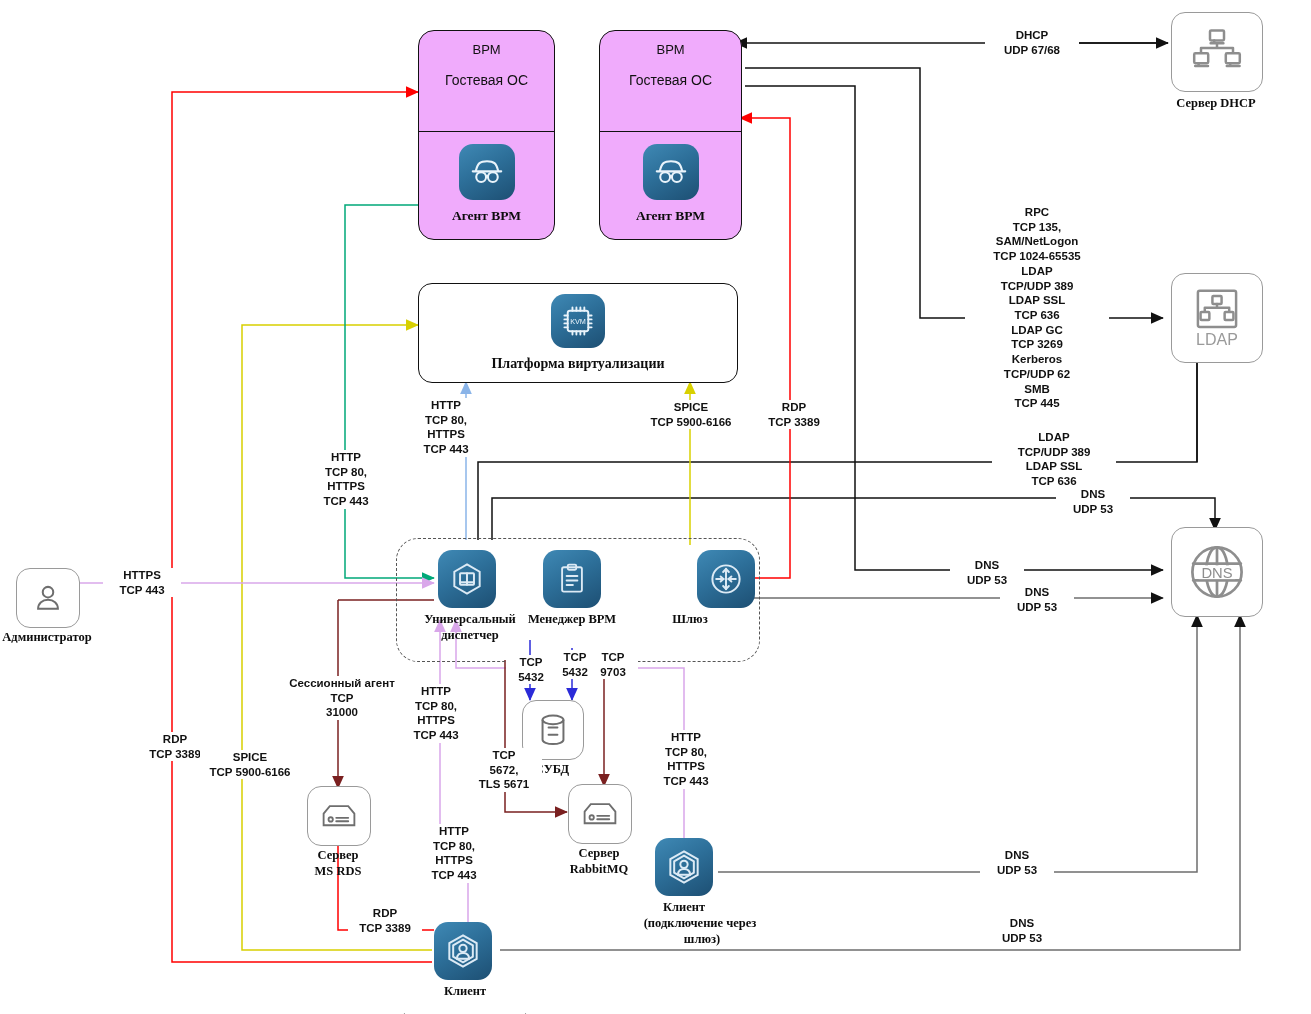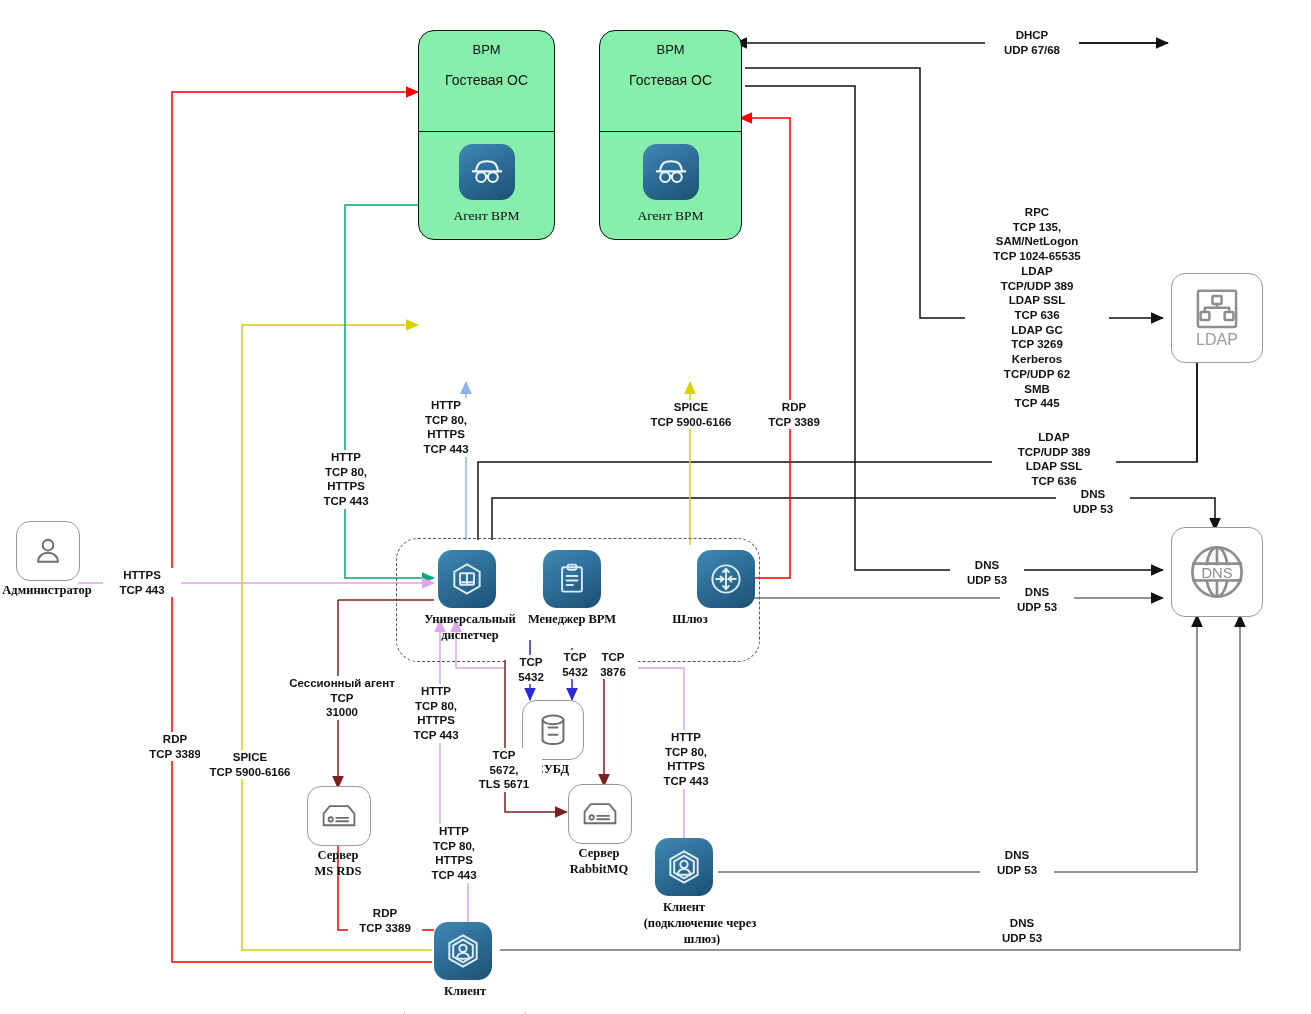--- a/index.html
+++ b/index.html
@@ -7,28 +7,28 @@
   #stage{position:relative;width:1311px;height:1014px;background:#fff;overflow:hidden;}
   #wires{position:absolute;left:0;top:0;width:1311px;height:1014px;}
   .node{position:absolute;}
   .tile{border-radius:14px;background:linear-gradient(150deg,#3f89b5 0%,#2d6f99 45%,#1d4f73 100%);
         display:flex;align-items:center;justify-content:center;}
   .tile svg{display:block;}
   .outline-box{border:1.6px solid #9a9a9a;border-radius:14px;background:#fff;
         display:flex;align-items:center;justify-content:center;}
   .cap{position:absolute;left:50%;transform:translateX(-50%);white-space:nowrap;text-align:center;
         font-family:"Liberation Serif",serif;font-weight:bold;font-size:12.5px;color:#0d0d0d;line-height:1.18;}
-  .vrm{position:absolute;border:1.7px solid #111;border-radius:16px;background:#86efac;}
+  .vrm{position:absolute;border:1.7px solid #111;border-radius:16px;background:#f0abfc;}
   .vrm .divider{position:absolute;left:0;right:0;height:0;border-top:1.6px solid #111;}
   .vrm .t1{position:absolute;left:0;right:0;text-align:center;font-family:"Liberation Sans",sans-serif;
         font-size:13px;color:#111;font-weight:normal;}
   .vrm .t2{position:absolute;left:0;right:0;text-align:center;font-family:"Liberation Sans",sans-serif;
         font-size:14px;color:#111;}
   .vrm .lbl{position:absolute;left:0;right:0;text-align:center;font-family:"Liberation Serif",serif;
-        font-weight:normal;font-size:13.5px;color:#0d0d0d;}
+        font-weight:bold;font-size:13.5px;color:#0d0d0d;}
   .platform{position:absolute;border:1.7px solid #111;border-radius:14px;background:#fff;}
   .platform .ptitle{position:absolute;left:0;right:0;text-align:center;
         font-family:"Liberation Serif",serif;font-weight:bold;font-size:14px;color:#0d0d0d;}
   .dashgroup{position:absolute;border:1.7px dashed #555;border-radius:22px;background:transparent;}
   .wlabel{position:absolute;white-space:nowrap;text-align:center;font-family:"Liberation Sans",sans-serif;
         font-size:11.5px;font-weight:bold;color:#111;line-height:1.28;background:#fff;padding:0 2px;}
 </style>
 </head>
 <body>
 
@@ -148,21 +148,52 @@
           <path d="M3 11.6 H21" stroke-linecap="round"></path>
           <circle cx="8.3" cy="15.2" r="3.1"></circle>
             <circle cx="15.7" cy="15.2" r="3.1"></circle>
           <path d="M11.4 15.0 C11.7 14.4 12.3 14.4 12.6 15.0" stroke-linecap="round"></path>
         </svg>
       </div>
     </div>
     <div class="lbl" style="top:177px;">Агент ВРМ</div>
   </div>
 
-
+  <div class="platform" style="left:418px;top:283px;width:318px;height:98px;">
+    <div style="position:absolute;left:50%;top:10px;transform:translateX(-50%);">
+      <div class="tile" style="width:54px;height:54px;">
+        <svg width="38" height="38" viewBox="0 0 24 24" fill="none" stroke="#eaf4fb" stroke-width="1.2">
+          <rect x="5.5" y="5.5" width="13" height="13" rx="1.4"></rect>
+          <g stroke-linecap="round">
+            <path d="M8.5 5.5 V3.4 M11 5.5 V3.4 M13.5 5.5 V3.4 M16 5.5 V3.4"></path>
+            <path d="M8.5 18.5 V20.6 M11 18.5 V20.6 M13.5 18.5 V20.6 M16 18.5 V20.6"></path>
+            <path d="M5.5 8.5 H3.4 M5.5 11 H3.4 M5.5 13.5 H3.4 M5.5 16 H3.4"></path>
+            <path d="M18.5 8.5 H20.6 M18.5 11 H20.6 M18.5 13.5 H20.6 M18.5 16 H20.6"></path>
+          </g>
+          <text x="12" y="13.6" font-size="4.6" fill="#eaf4fb" stroke="none" text-anchor="middle" font-family="Liberation Sans, sans-serif">KVM</text>
+        </svg>
+      </div>
+    </div>
+    <div class="ptitle" style="top:72px;">Платформа виртуализации</div>
+  </div>
+
+  <div class="node" style="left:1171px;top:12px;width:90px;">
+    <div class="outline-box" style="width:90px;height:78px;">
+      <svg width="52" height="48" viewBox="0 0 26 24" fill="none" stroke="#8e8e8e" stroke-width="1.25">
+        <rect x="9.5" y="1.2" width="7" height="5" rx="0.6"></rect>
+          <path d="M11.6 6.2 v1.2 M9.8 7.6 h6.4" stroke-linecap="round"></path>
+        <path d="M13 7.6 V10 M5 10 H21 M5 10 V12.4 M21 10 V12.4" stroke-linecap="round"></path>
+        <rect x="1.6" y="12.6" width="7" height="5" rx="0.6"></rect>
+          <path d="M3.8 17.6 v1.2 M2.1 19 h6.4" stroke-linecap="round"></path>
+        <rect x="17.4" y="12.6" width="7" height="5" rx="0.6"></rect>
+          <path d="M19.6 17.6 v1.2 M17.9 19 h6.4" stroke-linecap="round"></path>
+      </svg>
+    </div>
+    <div class="cap" style="top:84px;">Сервер DHCP</div>
+  </div>
 
   <div class="node" style="left:1171px;top:273px;width:90px;">
     <div class="outline-box" style="width:90px;height:88px;flex-direction:column;">
       <svg width="46" height="42" viewBox="0 0 24 22" fill="none" stroke="#8e8e8e" stroke-width="1.3">
         <rect x="2" y="1.4" width="20" height="19" rx="1"></rect>
         <rect x="9.6" y="4.2" width="4.8" height="4.2" rx="0.5"></rect>
         <path d="M12 8.4 v2 M5.6 10.4 H18.4 M5.6 10.4 v2 M18.4 10.4 v2" stroke-linecap="round"></path>
         <rect x="3.4" y="12.6" width="4.6" height="4.2" rx="0.5"></rect>
         <rect x="16" y="12.6" width="4.6" height="4.2" rx="0.5"></rect>
       </svg>
@@ -248,21 +279,21 @@
       <svg width="40" height="30" viewBox="0 0 26 18" fill="none" stroke="#6e6e6e" stroke-width="1.2">
         <path d="M3 7.4 L7 2.6 H19 L23 7.4 V15 H3 Z"></path>
         <circle cx="7.6" cy="11.2" r="1.4"></circle>
         <path d="M11.2 10.2 H19 M11.2 12.4 H19" stroke-linecap="round"></path>
       </svg>
     </div>
     <div class="cap" style="top:62px;">Сервер</div>
     <div class="cap" style="top:78px;">MS RDS</div>
   </div>
 
-  <div class="node" style="left:16px;top:521px;width:62px;">
+  <div class="node" style="left:16px;top:568px;width:62px;">
     <div class="outline-box" style="width:62px;height:58px;">
       <svg width="34" height="34" viewBox="0 0 22 22" fill="none" stroke="#6e6e6e" stroke-width="1.3">
         <circle cx="11" cy="7.2" r="3.4"></circle>
         <path d="M4.6 18 C4.6 14.3 7.4 12.2 11 12.2 C14.6 12.2 17.4 14.3 17.4 18 Z"></path>
       </svg>
     </div>
     <div class="cap" style="top:62px;">Администратор</div>
   </div>
 
   <div class="node" style="left:434px;top:922px;width:62px;">
@@ -397,21 +428,21 @@
   <div class="wlabel" style="left:506px;top:655px;width:46px;">
     <div>TCP</div>
     <div>5432</div>
   </div>
   <div class="wlabel" style="left:550px;top:650px;width:46px;">
     <div>TCP</div>
     <div>5432</div>
   </div>
   <div class="wlabel" style="left:588px;top:650px;width:46px;">
     <div>TCP</div>
-    <div>3876</div>
+    <div>9703</div>
   </div>
 
   <div class="wlabel" style="left:466px;top:748px;width:72px;">
     <div>TCP</div>
     <div>5672,</div>
     <div>TLS 5671</div>
   </div>
 
   <div class="wlabel" style="left:646px;top:730px;width:76px;">
     <div>HTTP</div>

